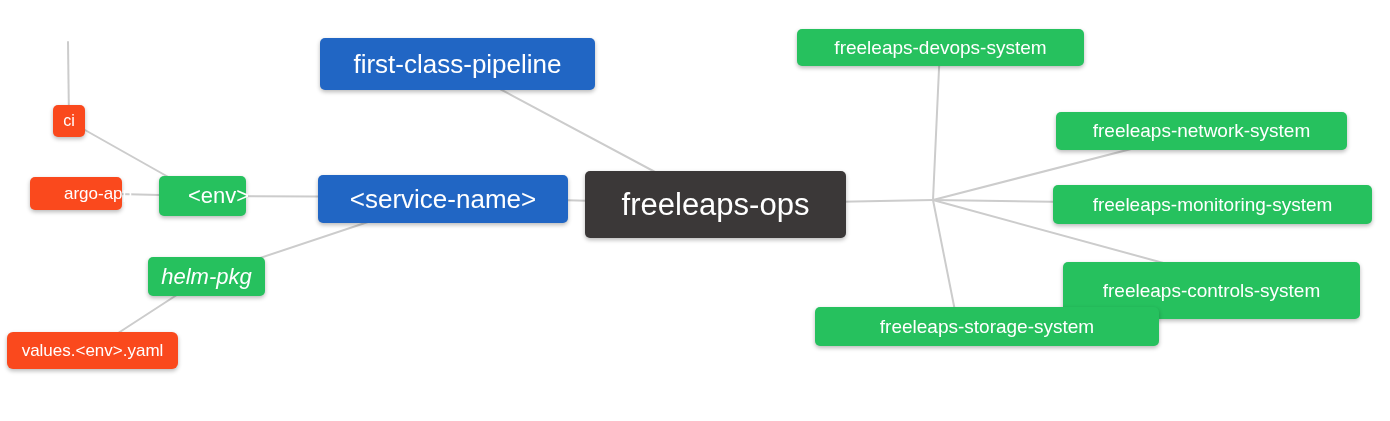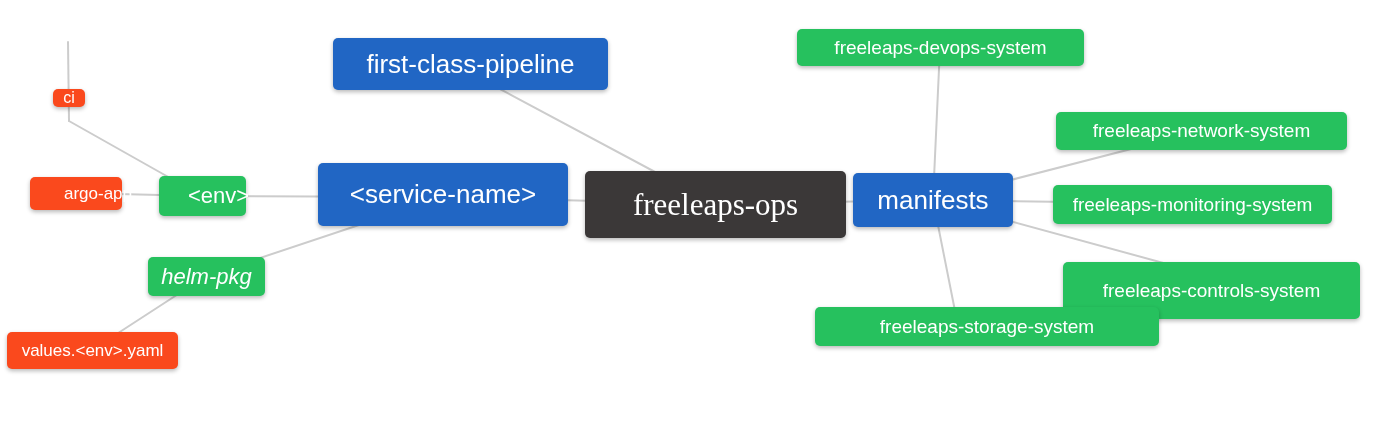--- a/index.html
+++ b/index.html
@@ -61,41 +61,40 @@
     <line x1="443" y1="197" x2="715" y2="204"></line>
     <line x1="715" y1="204" x2="933" y2="200"></line>
     <line x1="933" y1="200" x2="940" y2="47"></line>
     <line x1="933" y1="200" x2="1201" y2="131"></line>
     <line x1="933" y1="200" x2="1212" y2="204"></line>
     <line x1="933" y1="200" x2="1211" y2="276"></line>
     <line x1="933" y1="200" x2="958" y2="326"></line>
   </svg>
 
 
-  <div class="node red" style="left:53px;  top:89px; width:32px;  height:18px; font-size:16px;">ci</div>
+  <div class="node red" style="left:53px;  top:105px; width:32px;  height:32px; font-size:16px;">ci</div>
 
   <div class="node red" style="left:30px;  top:177px; width:92px;  height:33px; font-size:17px;padding-left:44px;">argo-app</div>
 
   <div class="node green" style="left:159px; top:176px; width:87px;  height:40px; font-size:22px;padding-left:32px;">&lt;env&gt;</div>
 
   <div class="node green" style="left:148px; top:257px; width:117px; height:39px; font-size:22px;font-style:italic;">helm-pkg</div>
 
-  <div class="node red" style="left:7px;   top:332px; width:171px; height:37px; font-size:17px;">values.&lt;env&gt;.yaml</div>
+  <div class="node red" style="left:7px;   top:332px; width:171px; height:37px; font-size:17px;border-radius:6px;">values.&lt;env&gt;.yaml</div>
 
-  <div class="node blue" style="left:333px; top:38px;  width:275px; height:52px; font-size:26px;">first-class-pipeline</div>
+  <div class="node blue" style="left:320px; top:38px;  width:275px; height:52px; font-size:26px;">first-class-pipeline</div>
 
-  <div class="node blue" style="left:318px; top:163px; width:250px; height:63px; font-size:26px;">&lt;service-name&gt;</div>
+  <div class="node blue" style="left:318px; top:175px; width:250px; height:48px; font-size:26px;">&lt;service-name&gt;</div>
 
-  <div class="node dark" style="left:585px; top:171px; width:261px; height:67px; font-size:31px;font-family:Liberation Serif, serif;">freeleaps-ops</div>
+  <div class="node dark" style="left:585px; top:171px; width:261px; height:67px; font-size:31px;">freeleaps-ops</div>
 
-  <div class="node blue" style="left:853px; top:173px; width:160px; height:54px; font-size:26px;">manifests</div>
 
   <div class="node green" style="left:797px; top:29px;  width:287px; height:37px; font-size:19px;">freeleaps-devops-system</div>
 
   <div class="node green" style="left:1056px;top:112px; width:291px; height:38px; font-size:19px;">freeleaps-network-system</div>
 
-  <div class="node green" style="left:1053px;top:185px; width:279px; height:39px; font-size:19px;">freeleaps-monitoring-system</div>
+  <div class="node green" style="left:1053px;top:185px; width:319px; height:39px; font-size:19px;">freeleaps-monitoring-system</div>
 
   <div class="node green" style="left:1063px;top:262px; width:297px; height:57px; font-size:19px;">freeleaps-controls-system</div>
 
   <div class="node green" style="left:815px; top:307px; width:344px; height:39px; font-size:19px;">freeleaps-storage-system</div>
 
 </div>
 
 </body></html>

